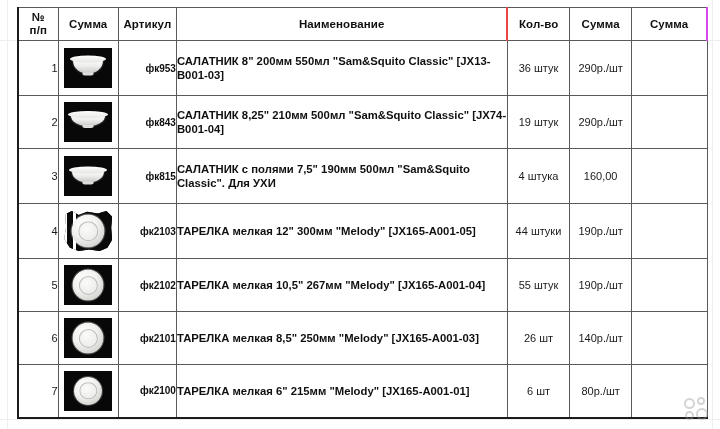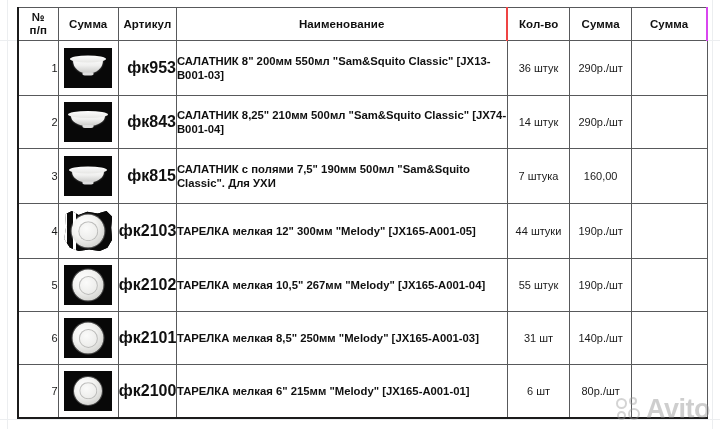--- a/index.html
+++ b/index.html
@@ -87,21 +87,21 @@
     font-size: 11px;
     color: #1a1a1a;
   }
   td.photo {
     text-align: center;
     padding: 0;
   }
   td.art {
     text-align: right;
     padding-right: 3px;
-    font-size: 16px;
+    font-size: 10px;
     font-weight: bold;
     color: #101010;
     white-space: nowrap;
   }
   td.name {
     text-align: left;
     padding: 0 4px 0 4px;
     font-size: 11.3px;
     font-weight: bold;
     color: #101010;
@@ -290,35 +290,35 @@
 
         <tr>
           <td class="num first-col">2</td>
           <td class="photo">
             <div class="thumb">
                 <span class="bowl wide"></span>
               </div>
           </td>
           <td class="art">фк843</td>
           <td class="name">САЛАТНИК 8,25" 210мм 500мл "Sam&amp;Squito Classic" [JX74-B001-04]</td>
-          <td class="qty">14 штук</td>
+          <td class="qty">19 штук</td>
           <td class="price">290р./шт</td>
           <td class="sum"></td>
         </tr>
 
         <tr class="tall">
           <td class="num first-col">3</td>
           <td class="photo">
             <div class="thumb">
                 <span class="bowl squat"></span>
               </div>
           </td>
           <td class="art">фк815</td>
           <td class="name">САЛАТНИК с полями 7,5" 190мм 500мл "Sam&amp;Squito Classic". Для УХИ</td>
-          <td class="qty">7 штука</td>
+          <td class="qty">4 штука</td>
           <td class="price">160,00</td>
           <td class="sum"></td>
         </tr>
 
         <tr class="tall">
           <td class="num first-col">4</td>
           <td class="photo">
             <div class="thumb ragged">
               <span class="ragbg"></span>
                 <span class="plate big"></span>
@@ -347,21 +347,21 @@
 
         <tr>
           <td class="num first-col">6</td>
           <td class="photo">
             <div class="thumb">
                 <span class="plate mid"></span>
               </div>
           </td>
           <td class="art">фк2101</td>
           <td class="name">ТАРЕЛКА мелкая 8,5" 250мм "Melody" [JX165-A001-03]</td>
-          <td class="qty">31 шт</td>
+          <td class="qty">26 шт</td>
           <td class="price">140р./шт</td>
           <td class="sum"></td>
         </tr>
 
         <tr>
           <td class="num first-col">7</td>
           <td class="photo">
             <div class="thumb">
                 <span class="plate small"></span>
               </div>
@@ -377,16 +377,15 @@
     </table>
   </div>
 
   <div id="watermark">
     <span class="wm-logo">
       <i class="a"></i>
         <i class="b"></i>
         <i class="c"></i>
         <i class="d"></i>
     </span>
-    <span class="wm-text">Avito</span>
   </div>
 
 </div>
 
 </body></html>

